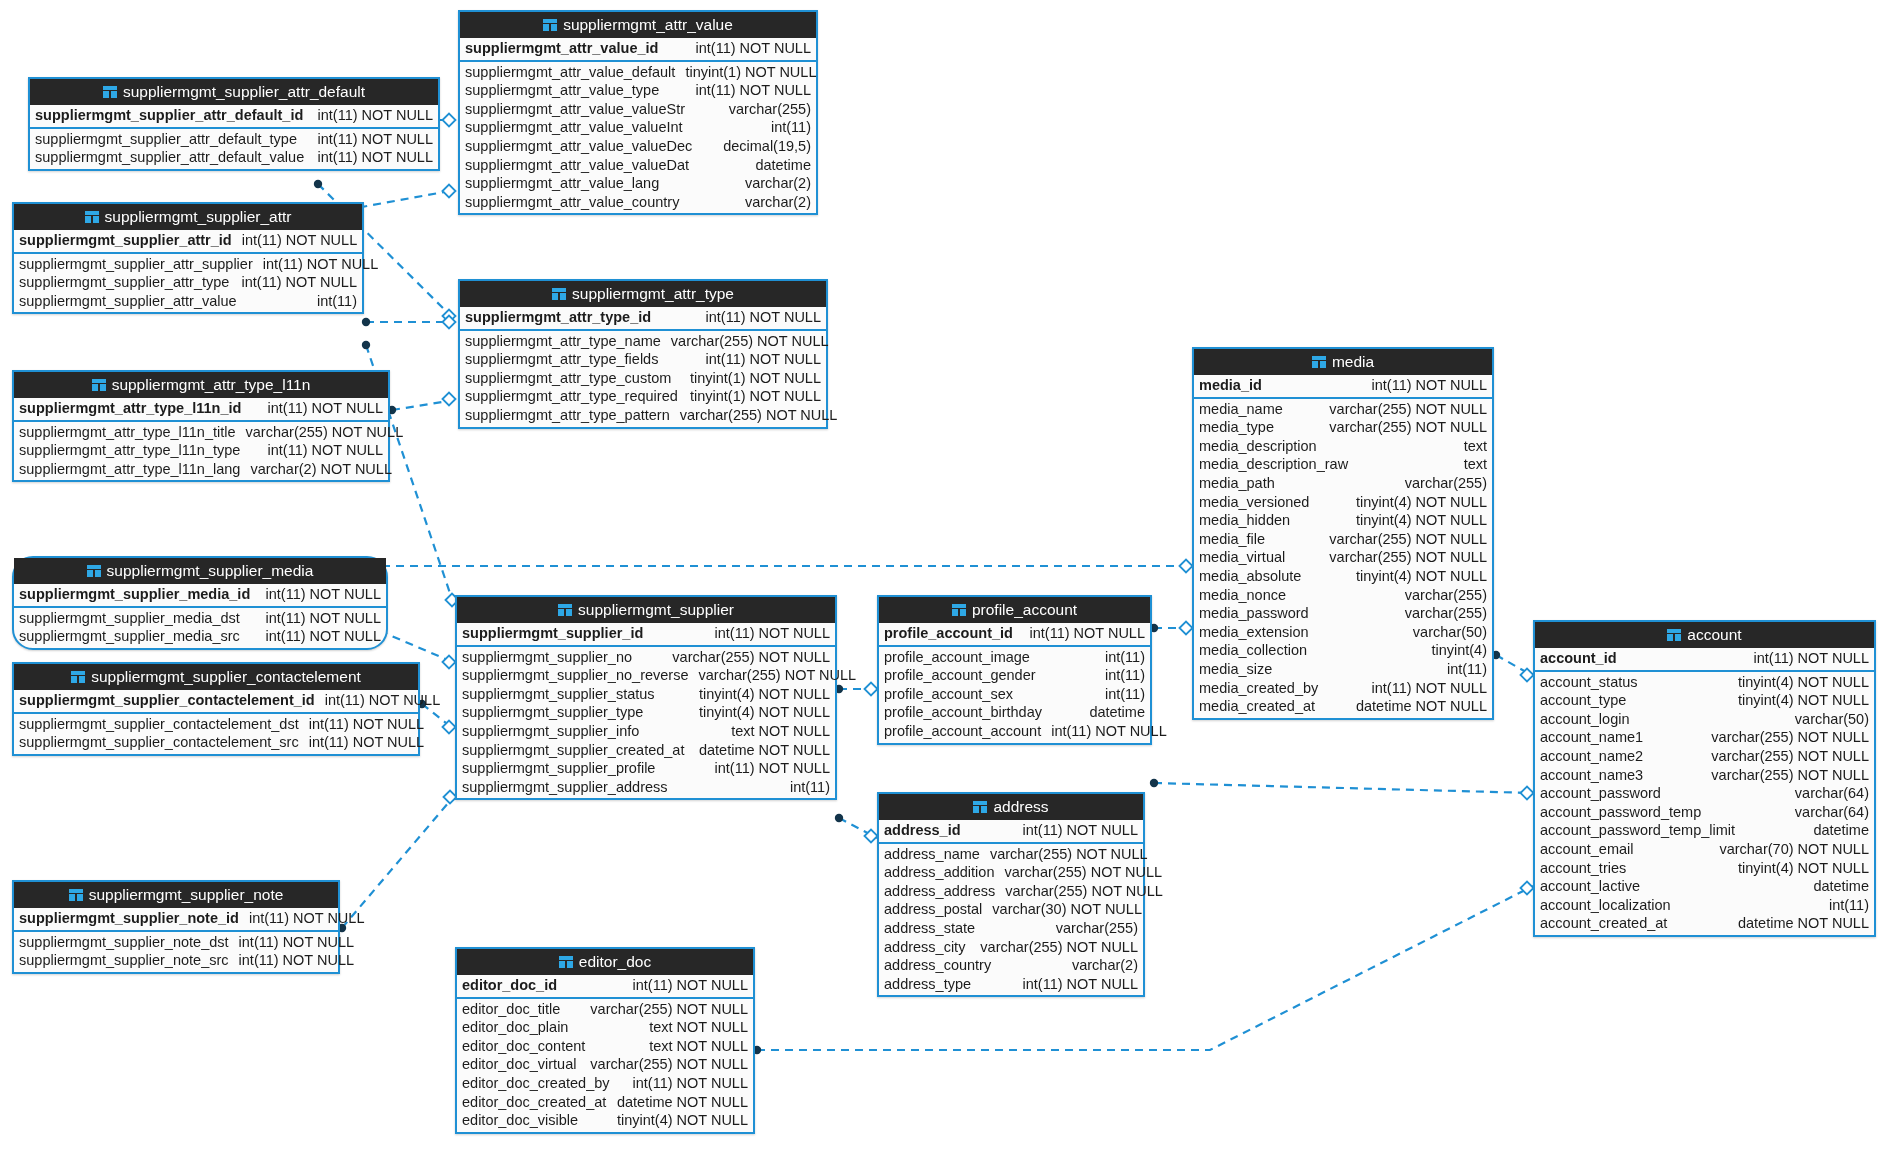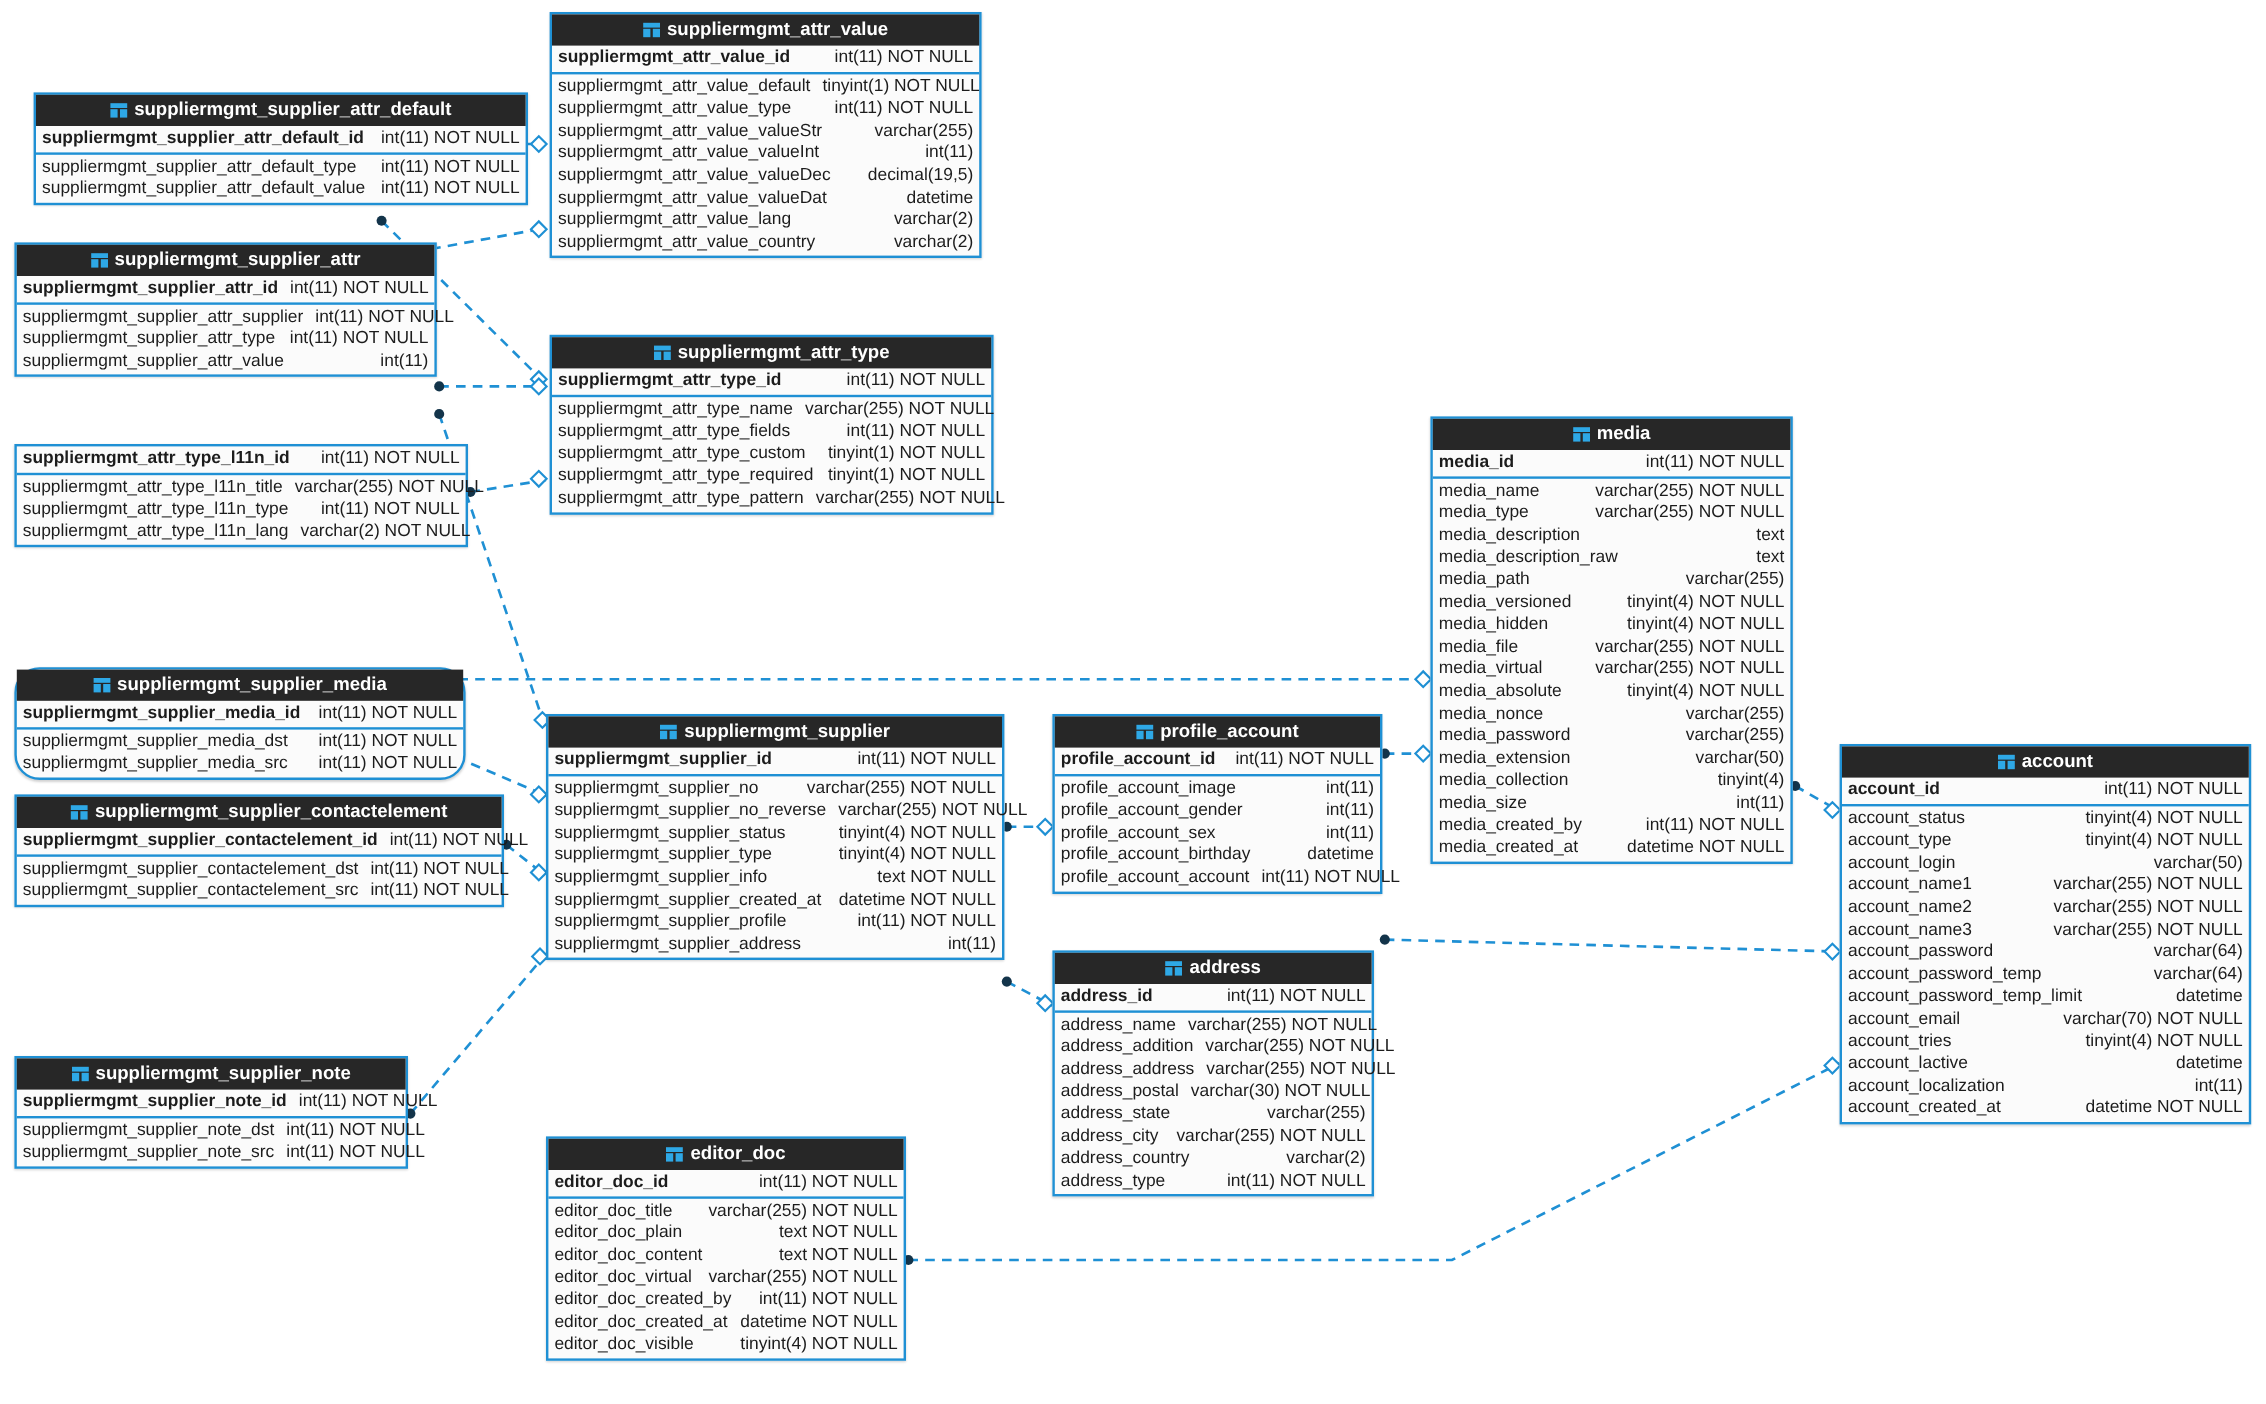--- a/index.html
+++ b/index.html
@@ -46,21 +46,20 @@
     line-height: 24px;
     height: 26px;
     text-align: center;
     white-space: nowrap;
     padding: 0 6px;
     box-sizing: border-box;
     display: flex;
     align-items: center;
     justify-content: center;
     gap: 6px;
-    font-weight: bold;
   }
   .tbl-icon {
     display: inline-block;
     width: 14px;
     height: 12px;
     position: relative;
     flex: 0 0 auto;
   }
   .tbl-icon i {
     position: absolute;
@@ -326,20 +325,28 @@
             <span class="fname">suppliermgmt_attr_type_required</span>
             <span class="ftype">tinyint(1) NOT NULL</span>
           </div>
           <div class="field">
             <span class="fname">suppliermgmt_attr_type_pattern</span>
             <span class="ftype">varchar(255) NOT NULL</span>
           </div>
         </div>
       </div>
       <div class="entity" style="left: 12px; top: 370px; width: 378px;">
+        <div class="entity-header">
+          <span class="tbl-icon">
+            <i class="r1"></i>
+            <i class="r2"></i>
+            <i class="r3"></i>
+          </span>
+          <span>suppliermgmt_attr_type_l11n</span>
+        </div>
         <div class="pk-row">
           <div class="field">
             <span class="fname">suppliermgmt_attr_type_l11n_id</span>
             <span class="ftype">int(11) NOT NULL</span>
           </div>
         </div>
         <div class="field-rows">
           <div class="field">
             <span class="fname">suppliermgmt_attr_type_l11n_title</span>
             <span class="ftype">varchar(255) NOT NULL</span>

